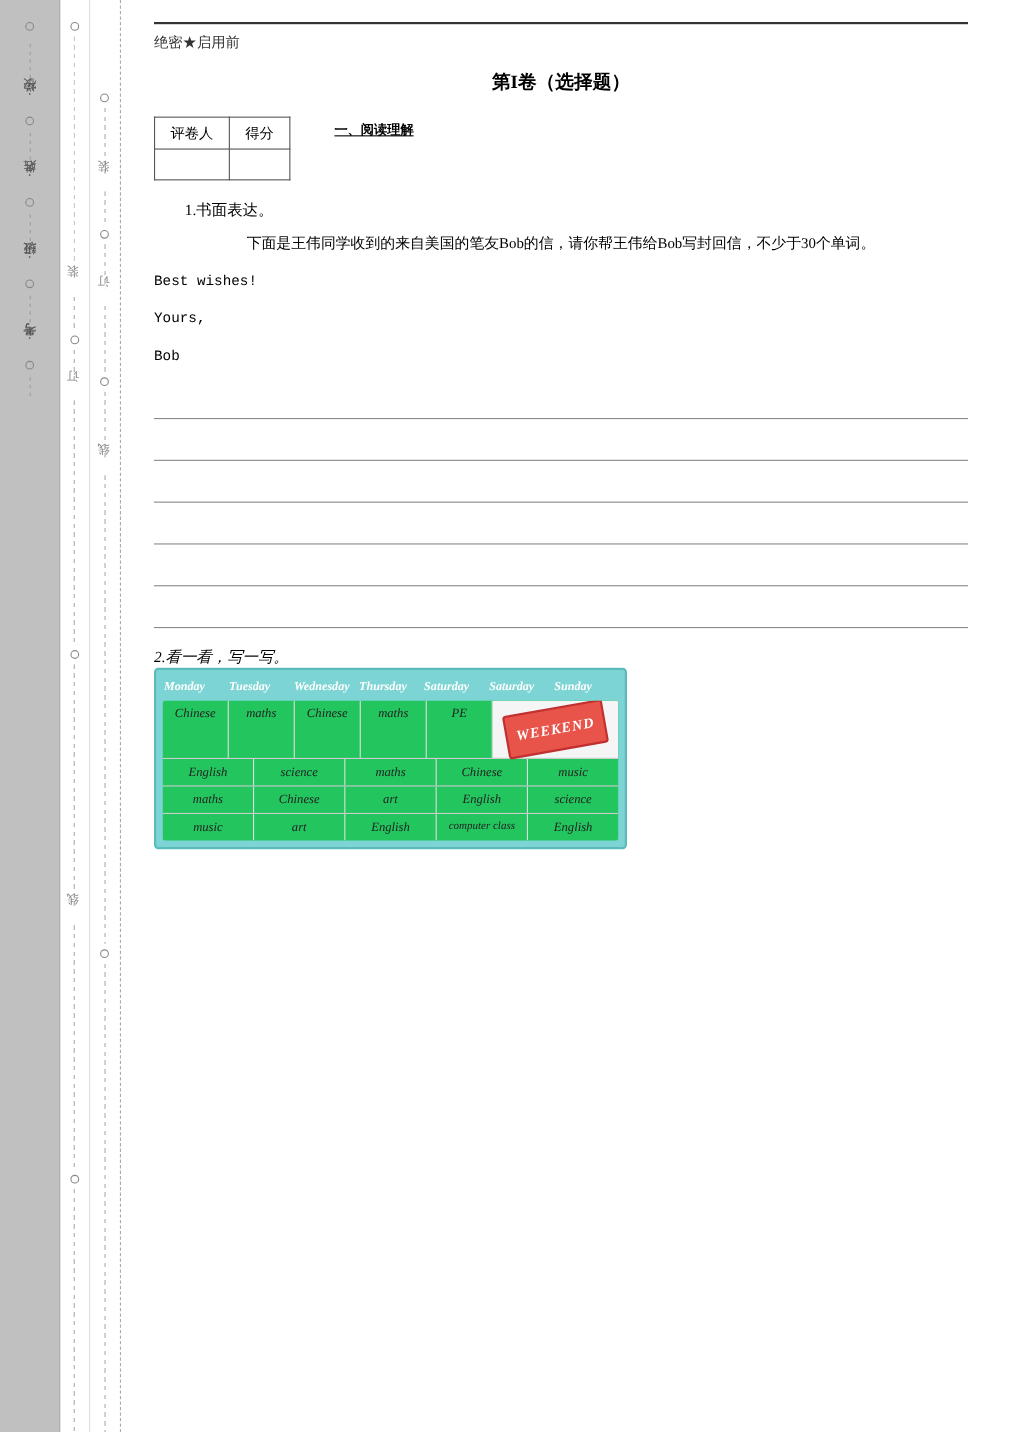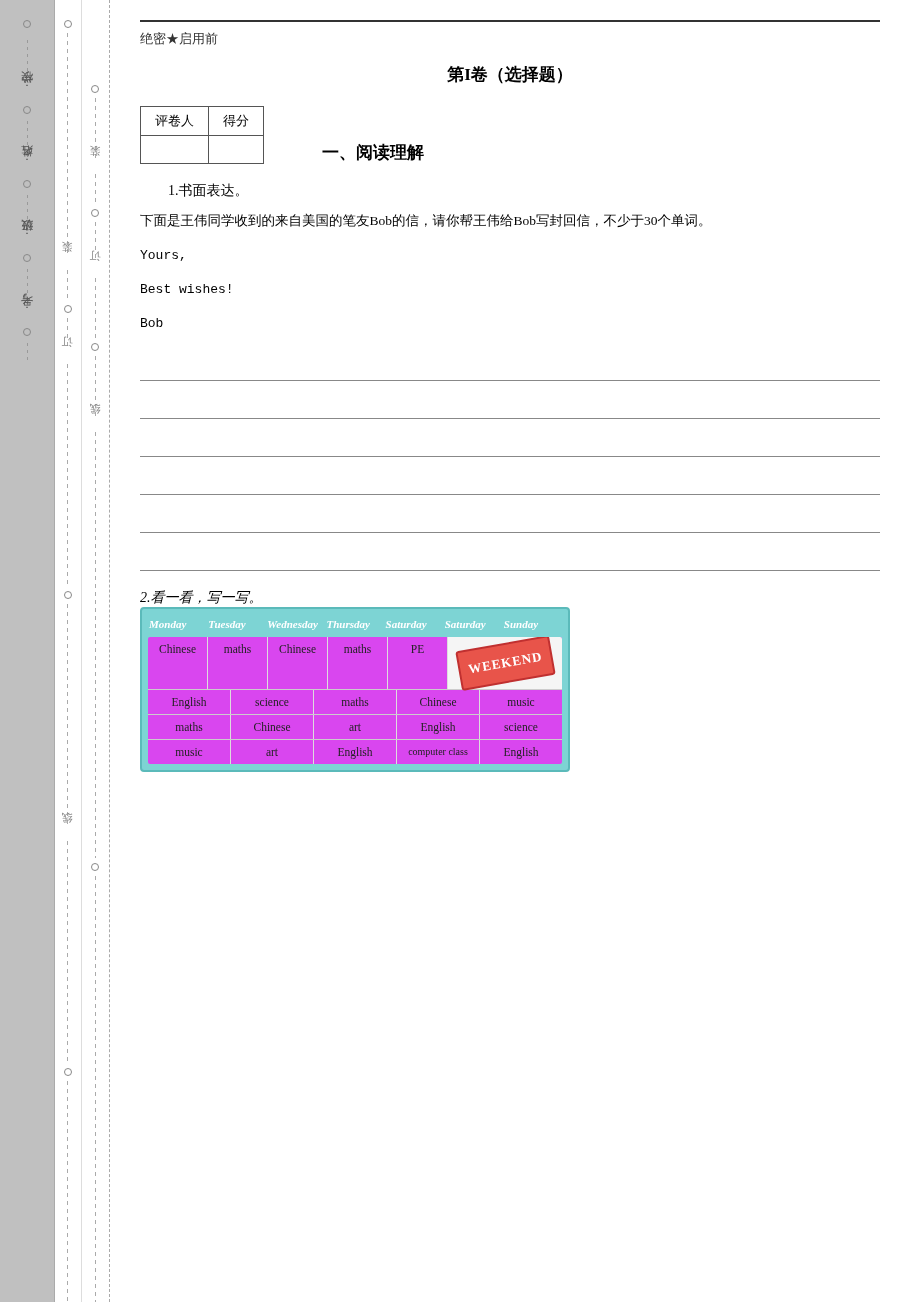--- a/index.html
+++ b/index.html
@@ -39,53 +39,55 @@
       letter-spacing: 2px;
     }
     .title-sub {
       text-align: center;
       font-size: 17px;
       font-weight: bold;
       margin-bottom: 20px;
     }
     .score-table-row {
       display: flex;
-      align-items: flex-end;
+      align-items: flex-start;
       margin-bottom: 18px;
-      gap: 28px;
     }
     .score-table {
       border-collapse: collapse;
       margin-right: 30px;
       font-size: 13px;
     }
     .score-table td {
       border: 1px solid #555;
       padding: 5px 14px;
       text-align: center;
       min-width: 55px;
       min-height: 30px;
     }
     .score-table .empty-cell {
       height: 28px;
     }
     .section-title {
-      font-size: 17px;
-      font-weight: bold;
+      font-size: 12px;
+      font-weight: bold;
+      margin-left: 10px;
       margin-top: 4px;
+      text-decoration: underline;
     }
     .question-num {
       font-size: 14px;
       margin-bottom: 10px;
       margin-left: 28px;
     }
     .question-desc {
       font-size: 13.5px;
       margin-bottom: 10px;
       line-height: 1.7;
+      text-align: center;
     }
     .letter-content {
       font-family: "Courier New", Courier, monospace;
       font-size: 13px;
       line-height: 2.0;
       margin-bottom: 8px;
     }
     .write-lines {
       margin-top: 12px;
     }
@@ -115,23 +117,24 @@
     .schedule-header-cell {
       flex: 1;
       text-align: left;
       font-weight: bold;
       font-size: 11px;
       color: white;
       padding: 3px 1px;
       font-style: italic;
     }
     .schedule-body {
-      background: #d946ef;
+      background: #22c55e;
       border-radius: 2px;
       overflow: hidden;
+      font-style: italic;
     }
     .schedule-row {
       display: flex;
       border-bottom: 1px solid #ccc;
     }
     .schedule-row:last-child {
       border-bottom: none;
     }
     .schedule-cell {
       flex: 1;
@@ -296,22 +299,22 @@
           <td class="empty-cell"></td>
         </tr>
       </tbody>
         </table>
       <div class="section-title">一、阅读理解</div>
     </div>
 
     <div class="question-num">1.书面表达。</div>
     <div class="question-desc">下面是王伟同学收到的来自美国的笔友Bob的信，请你帮王伟给Bob写封回信，不少于30个单词。</div>
 
+    <div class="letter-content" style="margin-top:8px;">Best wishes!</div>
     <div class="letter-content" style="margin-top:8px;">Yours,</div>
-    <div class="letter-content" style="margin-top:8px;">Best wishes!</div>
     <div class="letter-content" style="margin-top:8px;">Bob</div>
 
     <div class="write-lines">
       <div class="write-line"></div>
       <div class="write-line"></div>
       <div class="write-line"></div>
       <div class="write-line"></div>
       <div class="write-line"></div>
       <div class="write-line"></div>
     </div>

